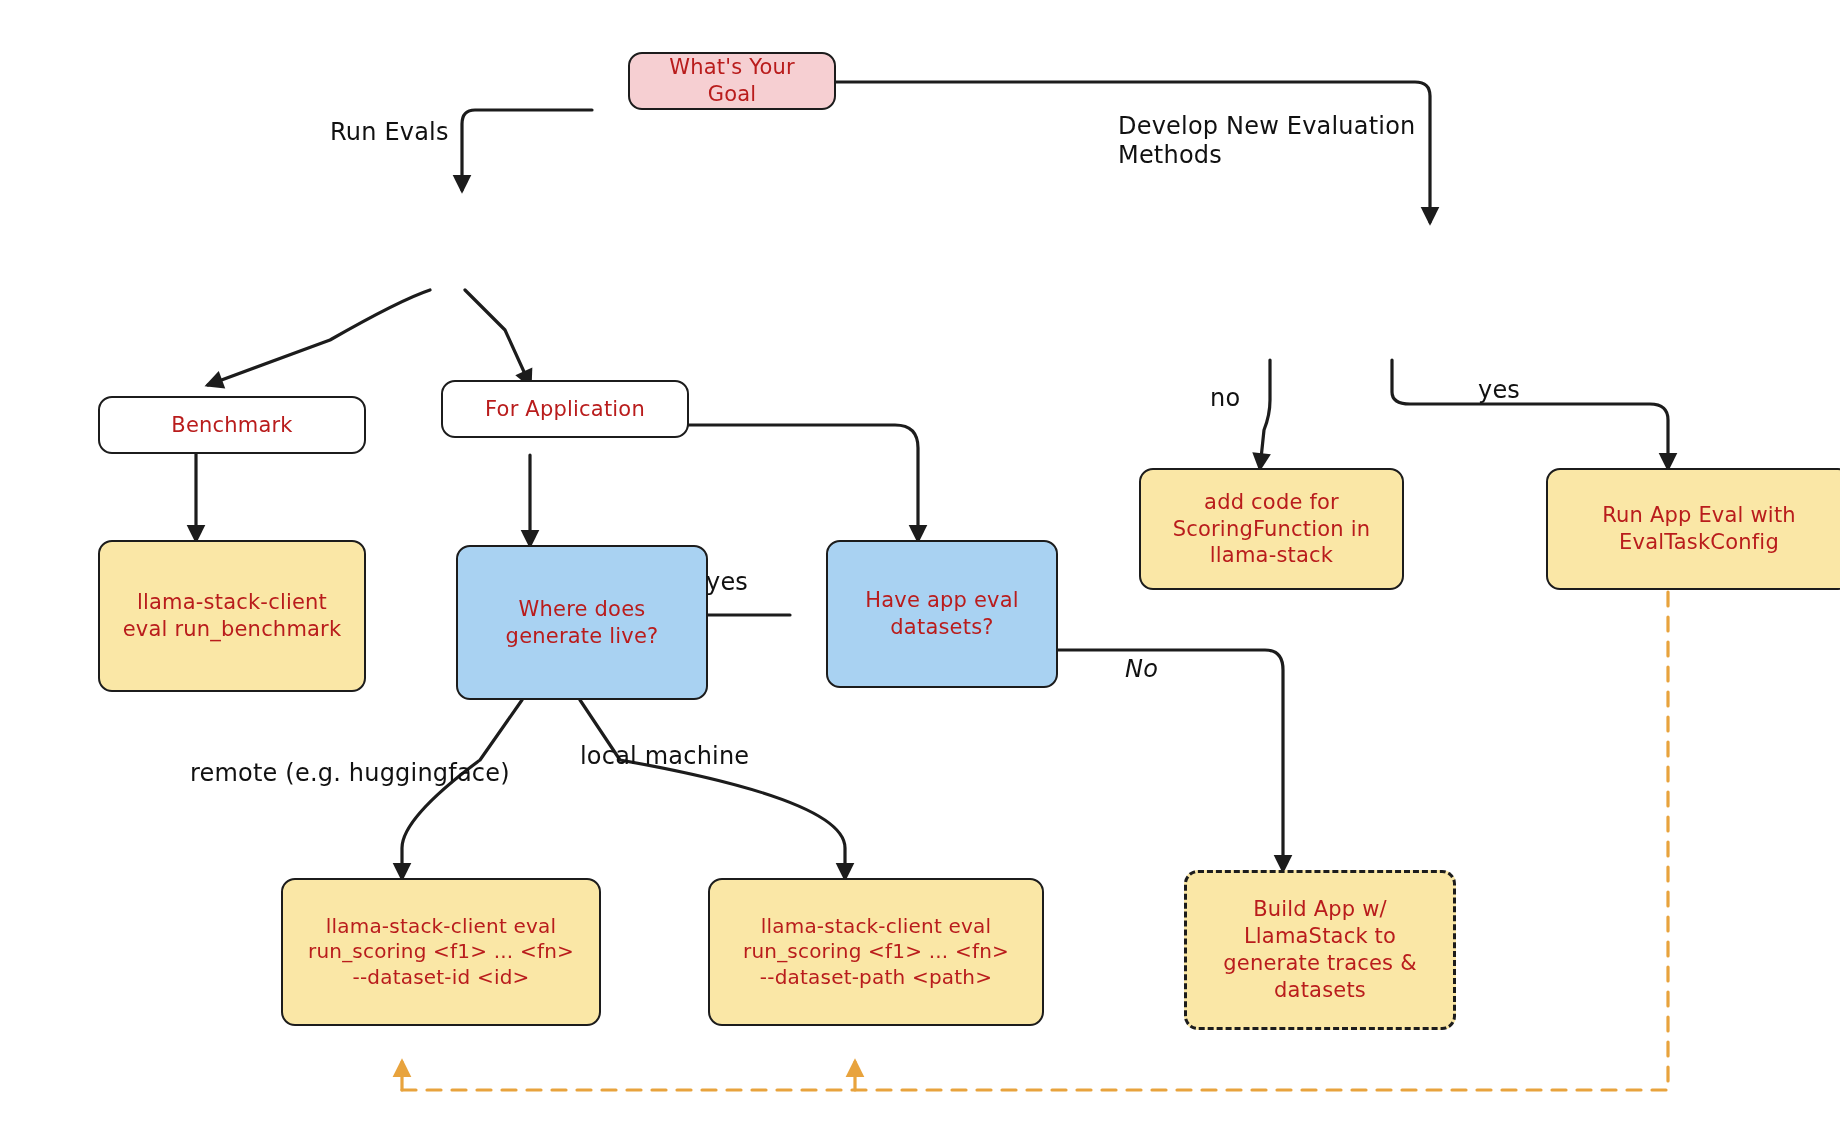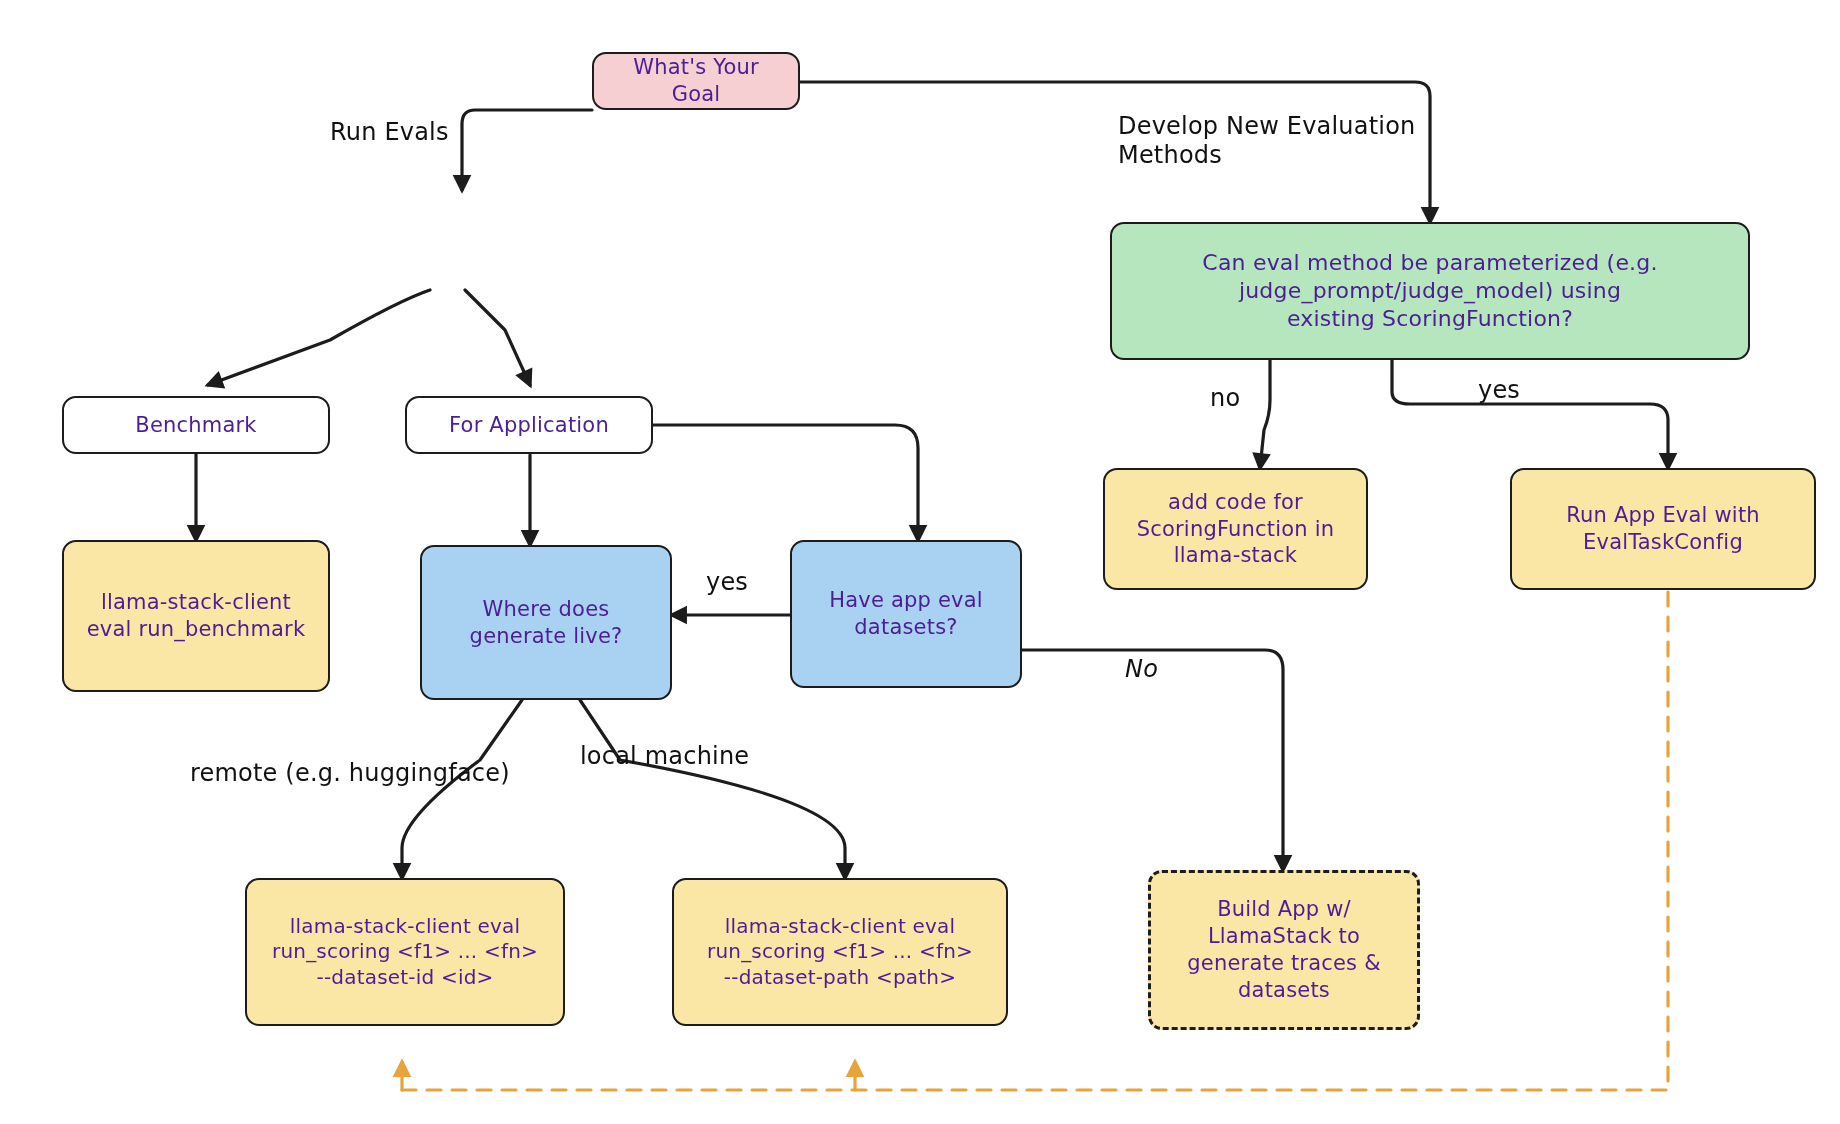--- a/index.html
+++ b/index.html
@@ -26,26 +26,27 @@
   }
   .node {
     position: absolute;
     box-sizing: border-box;
     display: flex;
     align-items: center;
     justify-content: center;
     text-align: center;
     border: 2.5px solid #1c1c1c;
     border-radius: 14px;
-    color: #4c1d95;
+    color: #b91c1c;
     font-size: 21px;
     line-height: 1.28;
     padding: 6px 16px;
     white-space: pre-line;
     letter-spacing: 0.2px;
+    margin-left: 36px;
   }
   .node.pink   { background: #f6cfd2; }
   .node.green  { background: #b5e6bd; }
   .node.blue   { background: #a9d2f2; }
   .node.yellow { background: #fae7a6; }
   .node.white  { background: #ffffff; }
   .node.dashed {
     border-style: dashed;
     border-width: 3px;
     background: #fae7a6;
@@ -107,27 +108,24 @@
       <path d="M 1668 592 L 1668 1090 L 402 1090"></path>
       <path d="M 855 1090 L 855 1062" marker-end="url(#arrow-orange)"></path>
       <path d="M 402 1090 L 402 1062" marker-end="url(#arrow-orange)"></path>
     </g>
   </svg>
 
   <div class="node pink" style="left:592px; top:52px; width:208px; height:58px;">What's Your
 Goal</div>
 
 
-  <div class="node green" style="left:1110px; top:222px; width:640px; height:138px; font-size:22px;">Can eval method be parameterized (e.g.
-judge_prompt/judge_model) using
-existing ScoringFunction?</div>
 
   <div class="node white" style="left:62px; top:396px; width:268px; height:58px;">Benchmark</div>
 
-  <div class="node white" style="left:405px; top:396px; width:248px; height:58px;">For Application</div>
+  <div class="node white" style="left:405px; top:380px; width:248px; height:58px;">For Application</div>
 
   <div class="node yellow" style="left:1103px; top:468px; width:265px; height:122px;">add code for
 ScoringFunction in
 llama-stack</div>
 
   <div class="node yellow" style="left:1510px; top:468px; width:306px; height:122px;">Run App Eval with
 EvalTaskConfig</div>
 
   <div class="node yellow" style="left:62px; top:540px; width:268px; height:152px;">llama-stack-client
 eval run_benchmark</div>

